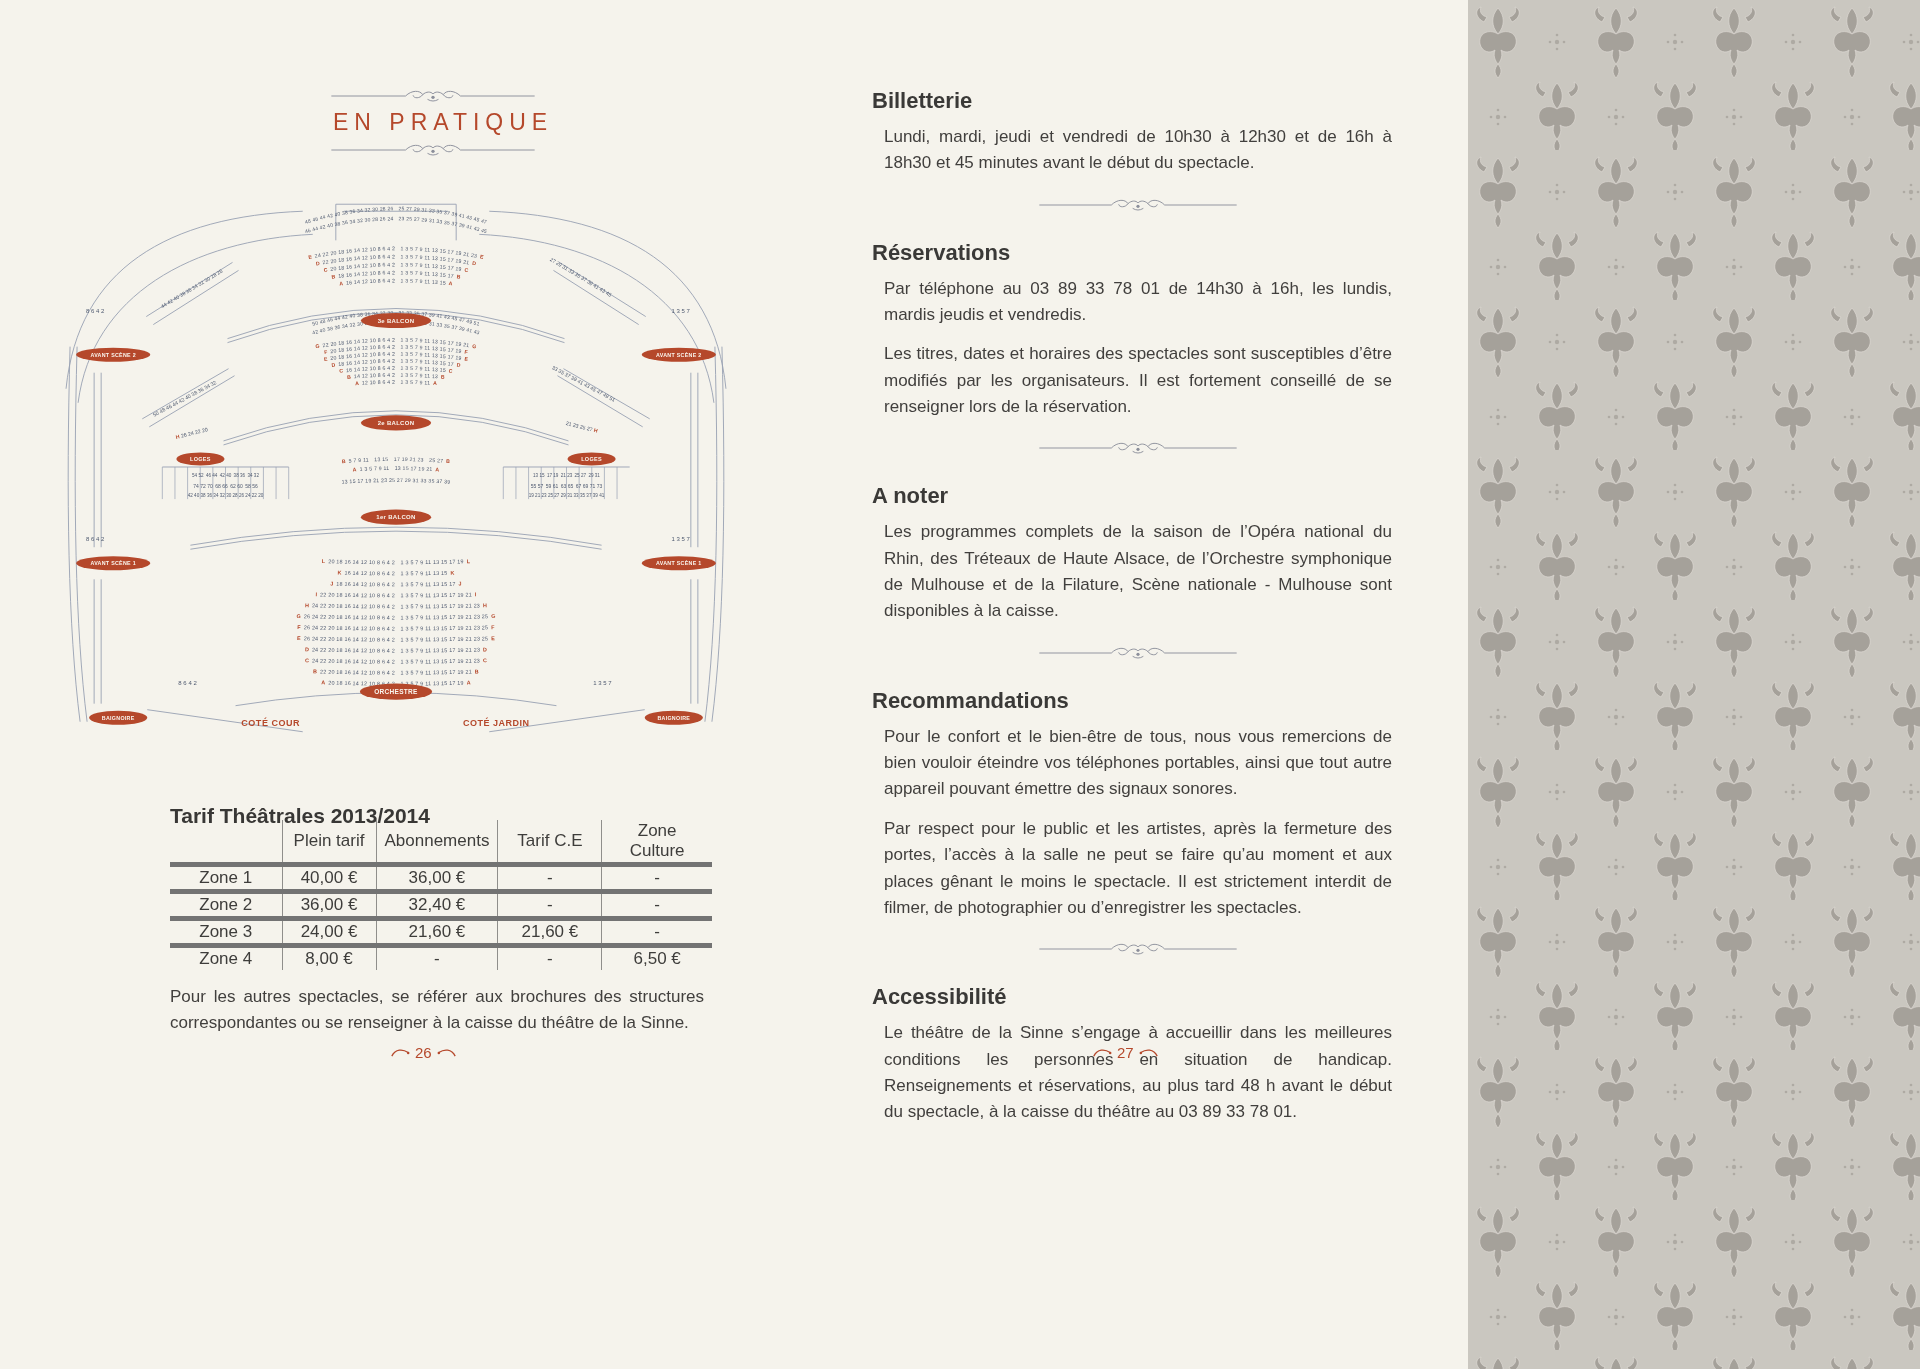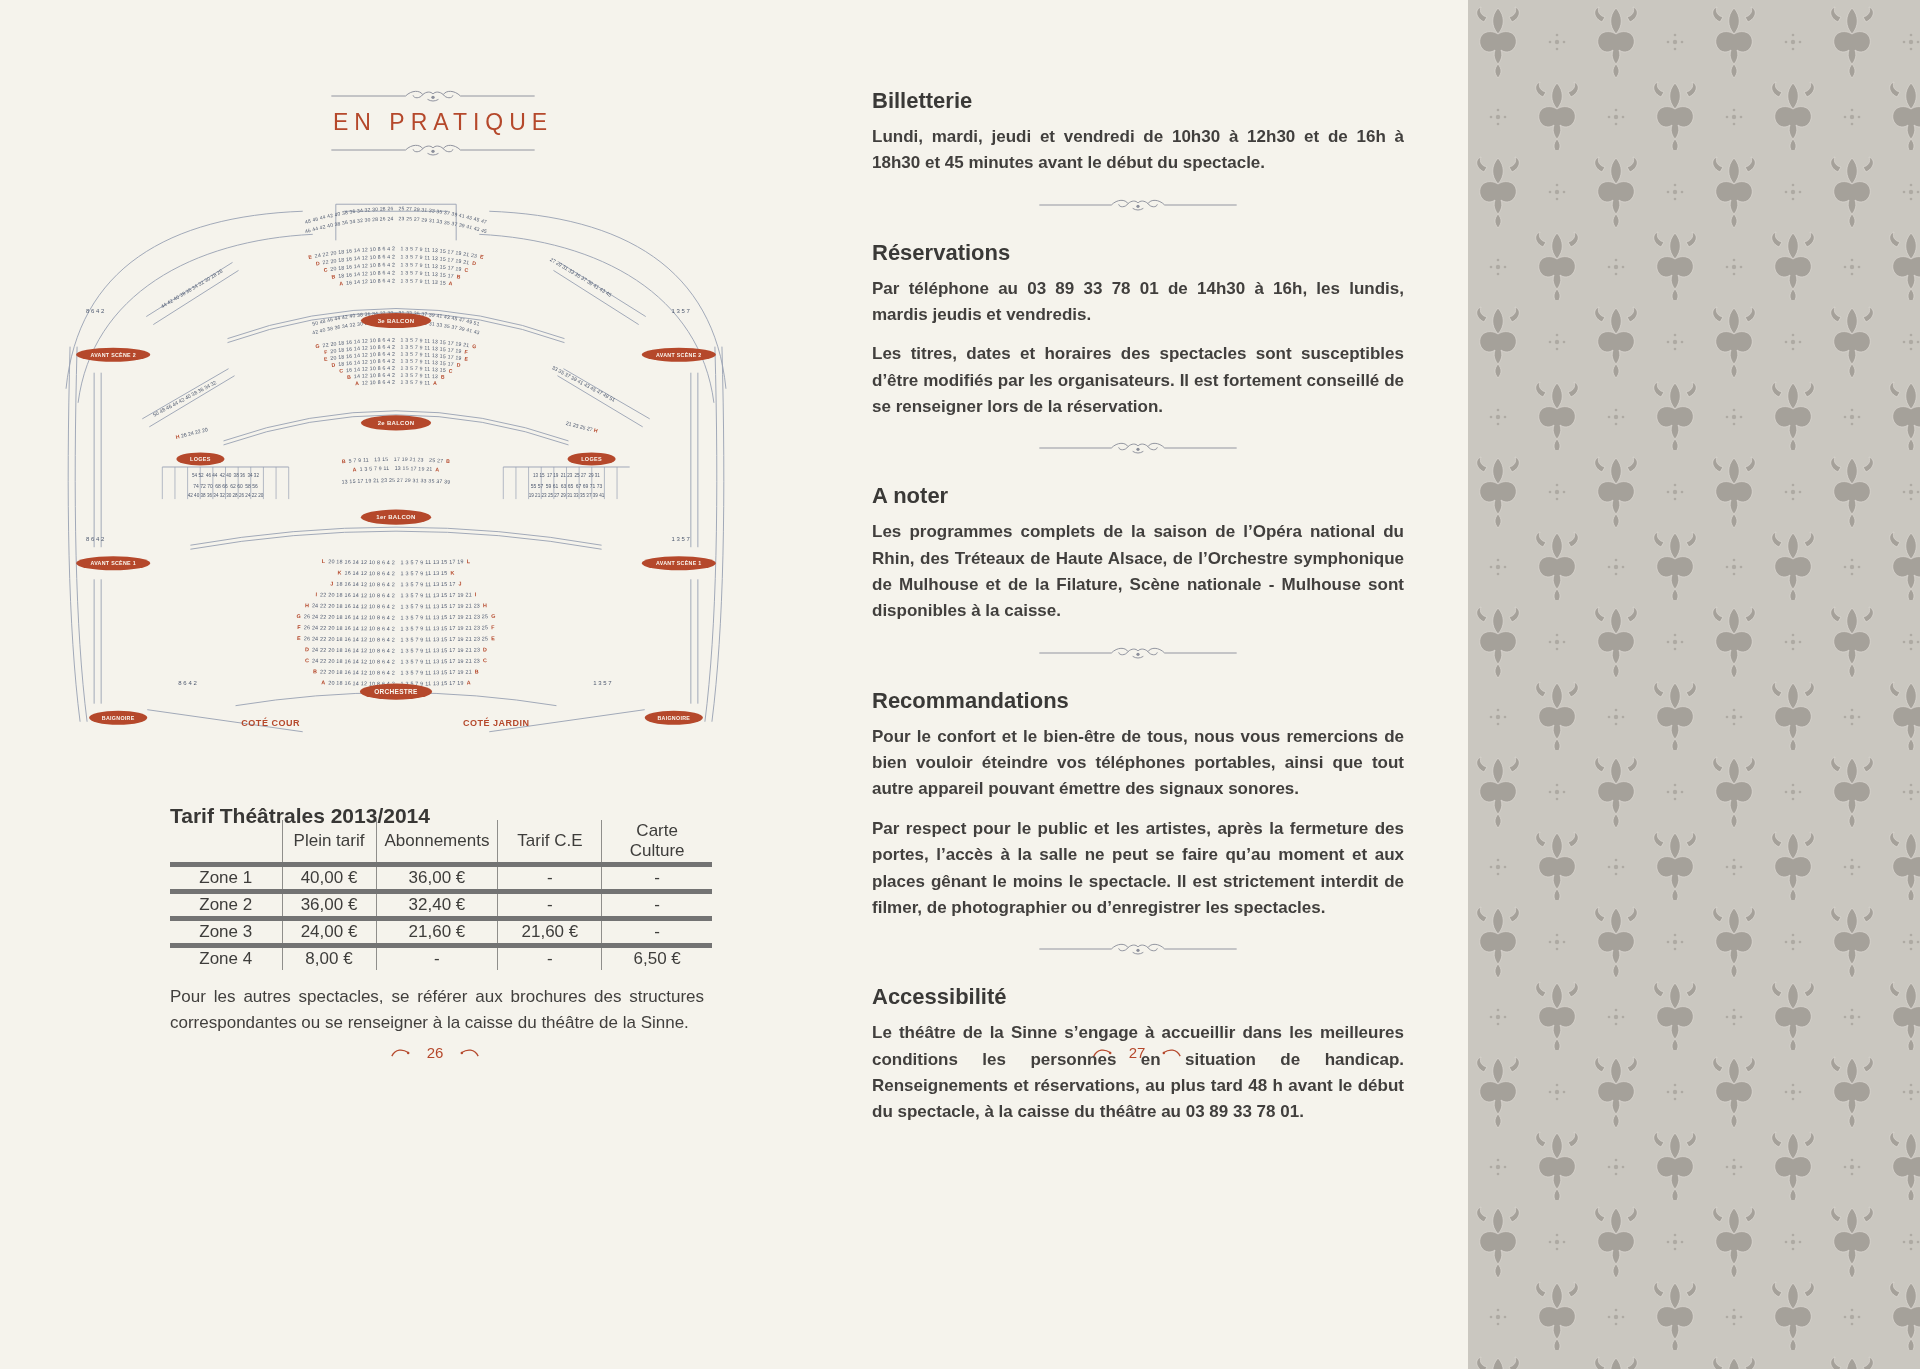--- a/index.html
+++ b/index.html
@@ -37,28 +37,28 @@
   .col-ce { width:104px; } .col-cc { width:110px; }
 
   .tarif-note {
     position:absolute; left:170px; top:984px; width:534px;
     font-size:17px; line-height:1.55; text-align:justify; color:#413f3d;
   }
 
   
   .col-right { position:absolute; left:0; top:88px; width:532px; }
   .col-right h2 { font-size:22px; font-weight:bold; color:#3a3937; margin:0 0 10px; }
-  .col-right p { font-size:17px; line-height:1.55; text-align:justify; color:#413f3d; margin:0 0 13px;font-weight:bold; }
+  .col-right p { font-size:17px; line-height:1.55; text-align:justify; color:#413f3d; margin:0 12px 13px; }
   .divider { width:200px; height:16px; margin:20px auto 27px; }
   .divider .flourish, .flourish svg { display:block; width:100%; height:100%; }
 
   
   .pagenum {
     position:absolute; top:1044px; width:90px;
-    display:flex; align-items:center; justify-content:space-between; gap:5px;
+    display:flex; align-items:center; justify-content:flex-start; gap:5px;
     color:#b5482b; font-size:15px;
   }
   .pagenum-left  { left:390px; }
   .pagenum-right { left:1092px; }
   .pn-curl { width:20px; height:13px; display:inline-block; }
   .pn-curl svg { display:block; width:100%; height:100%; }
   .pn-curl.flip { transform:scaleX(-1); }
 
   
   .damask-strip { position:absolute; left:1468px; top:0; width:452px; height:1369px; }
@@ -234,21 +234,21 @@
 
   <h2 class="tarif-title">Tarif Théâtrales 2013/2014</h2>
 
   <table class="tarif-table">
     <thead>
       <tr>
         <th class="col-zone"></th>
         <th class="col-plein">Plein tarif</th>
         <th class="col-abo">Abonnements</th>
         <th class="col-ce">Tarif C.E</th>
-        <th class="col-cc">Carte Culture</th>
+        <th class="col-cc">Zone Culture</th>
       </tr>
     </thead>
     <tbody>
       <tr>
         <td>Zone 1</td>
         <td>40,00 €</td>
         <td>36,00 €</td>
         <td>-</td>
         <td>-</td>
       </tr>

